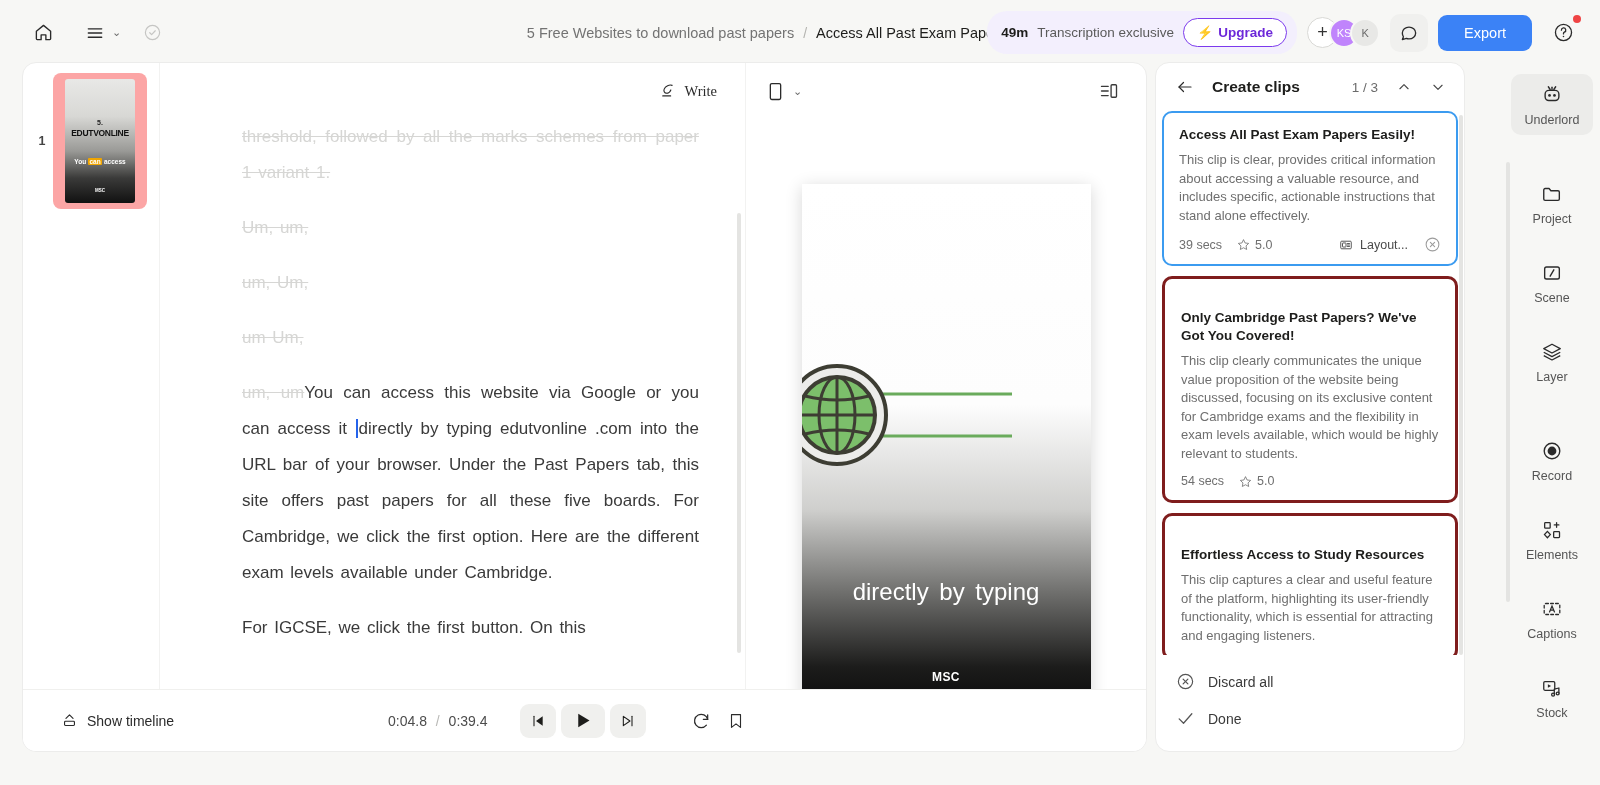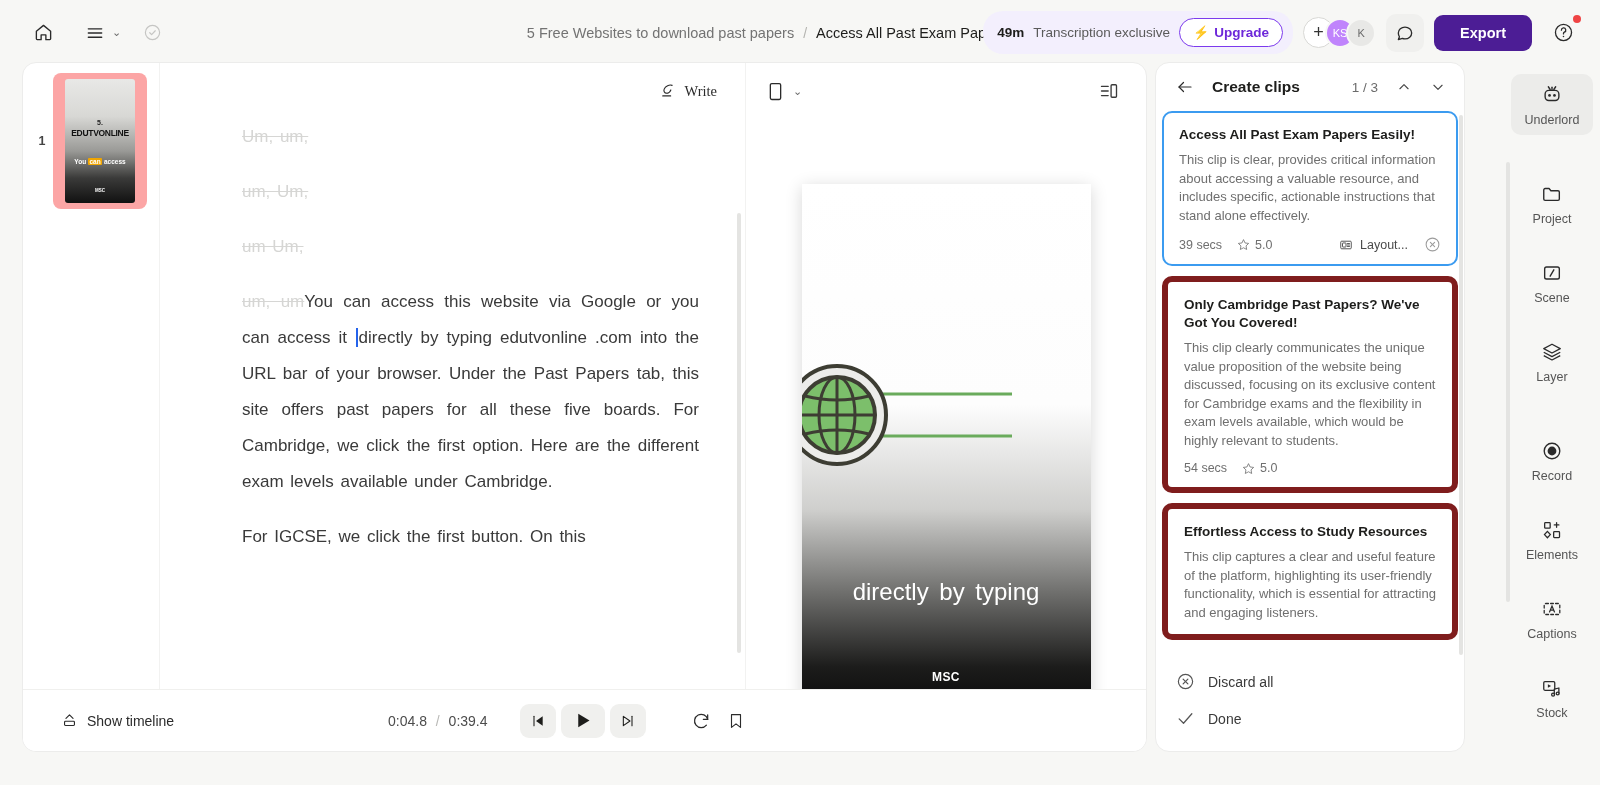--- a/index.html
+++ b/index.html
@@ -64,22 +64,22 @@
     font-size: 18px; width: 31px; height: 31px; cursor: pointer;
   }
   .av-1 { background: #c084fc; margin-left: -9px; cursor: pointer; }
   .av-2 { background: #e8e8e6; color: #6b6b6b; margin-left: -9px; cursor: pointer; }
 
   .chat-btn {
     width: 38px; height: 38px; border-radius: 10px; background: #f0f0ee;
     display: flex; align-items: center; justify-content: center; cursor: pointer;
   }
   .export-btn {
-    background: #4c1d95; color: #fff; border-radius: 9px;
-    padding: 10px 26px; font-size: 14.5px; font-weight: bold; cursor: pointer;
+    background: #3b82f6; color: #fff; border-radius: 9px;
+    padding: 10px 26px; font-size: 14.5px; font-weight: normal; cursor: pointer;
   }
   .help-wrap { position: relative; margin-left: 4px; cursor: pointer; }
   .help-dot {
     position: absolute; right: -1px; top: -1px; width: 8px; height: 8px;
     border-radius: 50%; background: #ef4444;
   }
 
   
   .canvas-card {
     position: absolute; left: 22px; top: 62px;
@@ -201,22 +201,22 @@
     display: flex; flex-direction: column; overflow: hidden;
   }
   .cp-head {
     height: 48px; display: flex; align-items: center; padding: 0 14px 0 12px;
     gap: 10px; flex: none;
   }
   .cp-title { font-size: 15.5px; font-weight: bold; color: #1d1d1b; flex: 1; }
   .cp-count { font-size: 13.5px; color: #6b6b6b; margin-right: 4px; }
   .cp-list { flex: 1; position: relative; overflow: hidden; padding: 0 4px; }
   .clip-card {
-    margin: 0 2px 10px 2px; border-radius: 10px; border: 6px solid #7f1d1d;
-    background: #fff; padding: 14px 16px 12px 16px; cursor: pointer;
+    margin: 0 2px 10px 2px; border-radius: 10px; border: 3px solid #7f1d1d;
+    background: #fff; padding: 30px 16px 12px 16px; cursor: pointer;
   }
   .clip-card.active { border: 2px solid #3b9bf0; padding: 13px 15px 11px 15px; }
   .clip-title { font-size: 13.5px; font-weight: bold; color: #1d1d1b; line-height: 18px; margin-bottom: 7px; }
   .clip-desc { font-size: 13px; color: #6f6f6f; line-height: 18.5px; }
   .clip-meta {
     display: flex; align-items: center; gap: 7px; margin-top: 11px;
   }
   .cm-secs { font-size: 12.5px; color: #6f6f6f; }
   .cm-rating { display: flex; align-items: center; gap: 5px; font-size: 12.5px; color: #6f6f6f; margin-left: 8px; }
   .cm-layout { display: flex; align-items: center; gap: 7px; font-size: 12.5px; color: #4a4a4a; margin-left: auto; cursor: pointer; }
@@ -343,20 +343,21 @@
           <span>
             <svg width="18" height="18" viewBox="0 0 24 24" fill="none" stroke="#2b2b2b" stroke-width="1.5" stroke-linecap="round" stroke-linejoin="round">
               <path d="M17.5 4.5c-3.5-1.5-9 1-10.6 5-1 2.6.3 5 2.5 5.4 2.6.5 5.5-1.6 6.4-4.3"></path>
               <line x1="5" y1="18.5" x2="15.5" y2="18.5"></line>
             </svg>
           </span>
           <span class="write-lbl">Write</span>
         </div>
       </div>
       <div class="transcript-body">
+        <p class="tp muted">threshold, followed by all the marks schemes from paper 1 variant 1.</p>
         <p class="tp muted">Um, um,</p>
         <p class="tp muted">um, Um,</p>
         <p class="tp muted">um Um,</p>
         <p class="tp"><span class="inline-muted">um, um</span><span>You can access this website via Google or you can access it </span><span class="caret"></span><span>directly by typing edutvonline .com into the URL bar of your browser. Under the Past Papers tab, this site offers past papers for all these five boards. For Cambridge, we click the first option. Here are the different exam levels available under Cambridge.</span></p>
         <p class="tp">For IGCSE, we click the first button. On this</p>
       </div>
       <div class="t-scroll"></div>
     </div>
 
     <div class="player-col">

